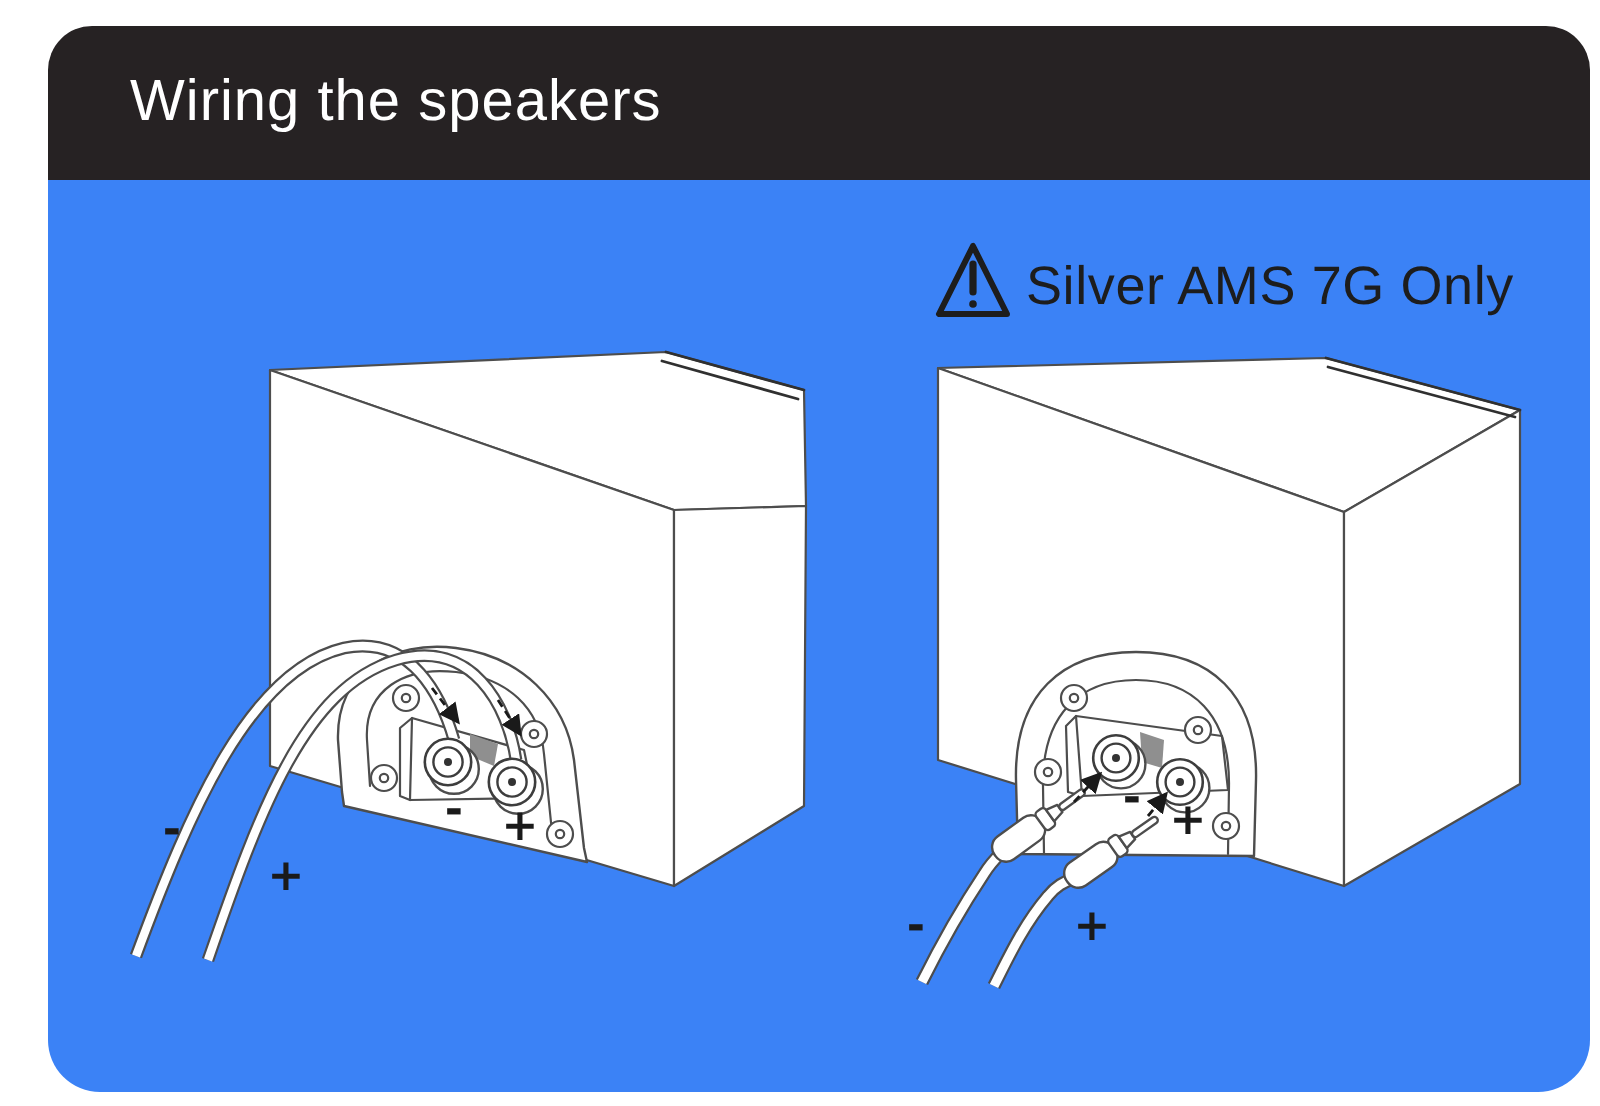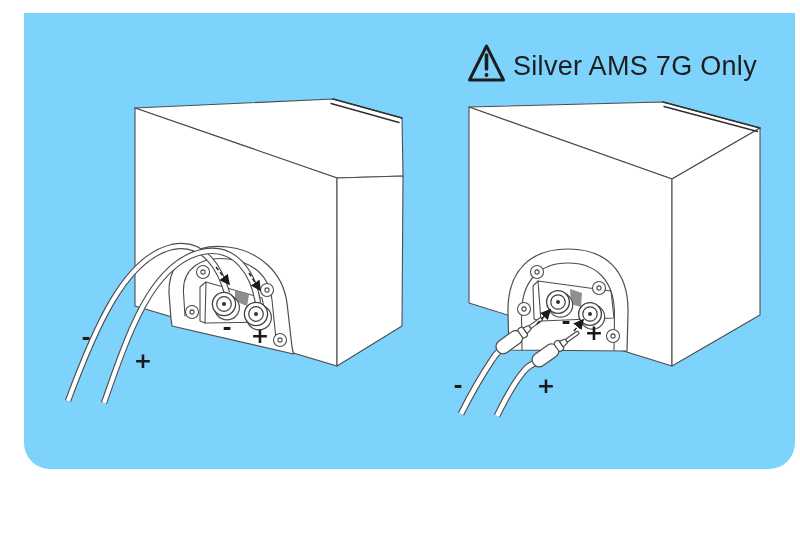--- a/index.html
+++ b/index.html
@@ -1,21 +1,21 @@
 <!DOCTYPE html>
 <html><head>
 <meta charset="utf-8">
 <style>
   html,body{margin:0;padding:0;background:#ffffff;width:800px;height:553px;overflow:hidden;
             font-family:"Liberation Sans",sans-serif;}
   .card{position:absolute;left:24px;top:13px;width:771px;height:533px;}
   .card-header{height:77px;background:#262223;border-radius:22px 22px 0 0;
                display:flex;align-items:center;padding-left:41px;box-sizing:border-box;}
   .card-title{color:#ffffff;font-size:29px;font-weight:500;letter-spacing:.5px;}
-  .card-body{position:relative;height:456px;background:#7dd3fc;border-radius:0 0 26px 26px;overflow:hidden;}
+  .card-body{position:relative;height:456px;background:#3b82f6;border-radius:0 0 26px 26px;overflow:hidden;}
   svg.diagram{position:absolute;left:0;top:0;width:771px;height:456px;display:block;}
   .face{fill:#ffffff;stroke:#4d4d4d;stroke-width:1.1;stroke-linejoin:round;}
   .ln{fill:none;stroke:#4d4d4d;stroke-width:1.1;stroke-linejoin:round;stroke-linecap:round;}
   .ln-dark{fill:none;stroke:#303030;stroke-width:1.4;stroke-linecap:round;}
   .plate{fill:#ffffff;stroke:#4d4d4d;stroke-width:1.2;stroke-linejoin:round;}
   .screw-o{fill:#ffffff;stroke:#4d4d4d;stroke-width:1.1;}
   .screw-i{fill:none;stroke:#4d4d4d;stroke-width:1.1;}
   .post-base{fill:#ffffff;stroke:#4d4d4d;stroke-width:1.2;}
   .post{fill:#ffffff;stroke:#3d3d3d;stroke-width:1.3;}
   .post-mid{fill:none;stroke:#3d3d3d;stroke-width:1.2;}
@@ -30,20 +30,23 @@
   .lbl{font-family:"DejaVu Sans",sans-serif;font-size:22px;font-weight:700;fill:#1a1a1a;text-anchor:middle;}
   .warn-text{font-family:"Liberation Sans",sans-serif;font-size:27px;font-weight:500;fill:#1d1d1d;letter-spacing:.3px;}
   .warn-tri{fill:none;stroke:#1d1d1d;stroke-width:3;stroke-linejoin:round;}
   .warn-bar{stroke:#1d1d1d;stroke-width:3.6;stroke-linecap:round;}
   .warn-dot{fill:#1d1d1d;}
 </style>
 </head>
 <body>
 
 <div class="card">
+  <div class="card-header">
+    <div class="card-title">Wiring the speakers</div>
+  </div>
   <div class="card-body">
 
     <svg class="diagram" viewBox="24 90 771 456" xmlns="http://www.w3.org/2000/svg">
       <defs>
         <marker id="ah" viewBox="0 0 10 10" refX="8.5" refY="5" markerWidth="7.5" markerHeight="7.5" orient="auto">
           <path d="M0,0 L10,5 L0,10 Z" fill="#1a1a1a"></path>
         </marker>
       </defs>
 
       <g>

